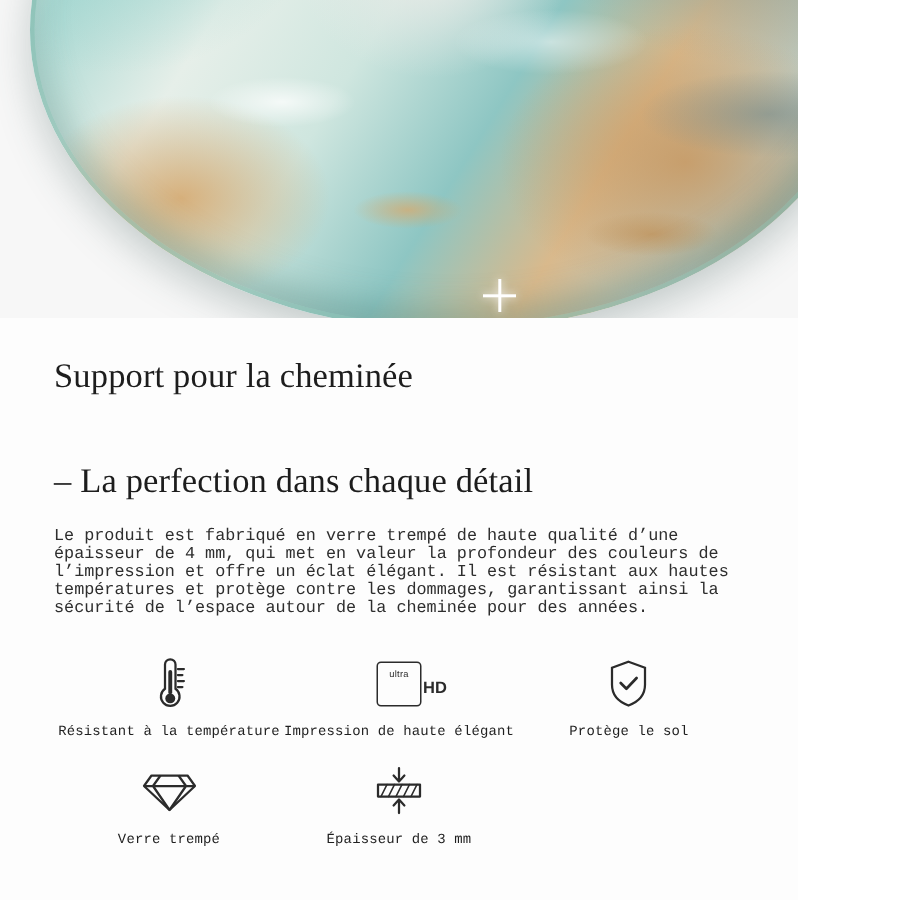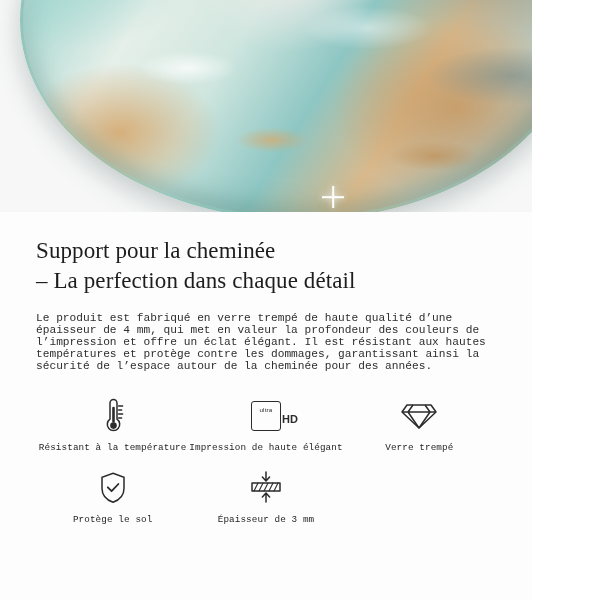--- a/index.html
+++ b/index.html
@@ -95,21 +95,21 @@
   }
   .headline {
     font-family: "Liberation Serif", serif;
     font-size: 23px;
     line-height: 30px;
     color: #1d1d1d;
     font-weight: 400;
     margin: 0 0 16px 0;
     letter-spacing: 0.1px;
   }
-  .headline .line2 { display: block; }
+  .headline .line2 { display: block; margin-top: 40px; }
 
   .body-copy {
     font-size: 11.2px;
     line-height: 12px;
     color: #2e2e2e;
     margin: 0;
     max-width: 520px;
     font-family: Liberation Mono, monospace;
   }
 
@@ -194,36 +194,36 @@
           <div class="ultrahd-box">
             <span class="u1">ultra</span>
             <span class="u2">HD</span>
           </div>
         </div>
         <div class="feature-label">Impression de haute élégant</div>
       </div>
 
       <div class="feature">
         <div class="feature-icon">
+          <svg width="34" height="38" viewBox="0 0 34 38" fill="none" stroke="#2b2b2b" stroke-width="1.5">
+            <path d="M17 4.2l11 4v11.3c0 7.1-5 11.6-11 13.8-6-2.2-11-6.7-11-13.8V8.2l11-4z"></path>
+            <path d="M11.8 18.3l3.8 3.9 6.8-7.2" stroke-width="1.8" stroke-linecap="round" stroke-linejoin="round"></path>
+          </svg>
+        </div>
+        <div class="feature-label">Protège le sol</div>
+      </div>
+
+      <div class="feature">
+        <div class="feature-icon">
           <svg width="38" height="32" viewBox="0 0 38 32" fill="none" stroke="#2b2b2b" stroke-width="1.5" stroke-linejoin="round">
             <path d="M7 5h24l5 7-17 16L2 12l5-7z"></path>
             <path d="M2 12h34M13 5l-5 7 11 16M25 5l5 7-11 16"></path>
           </svg>
         </div>
         <div class="feature-label">Verre trempé</div>
-      </div>
-
-      <div class="feature">
-        <div class="feature-icon">
-          <svg width="34" height="38" viewBox="0 0 34 38" fill="none" stroke="#2b2b2b" stroke-width="1.5">
-            <path d="M17 4.2l11 4v11.3c0 7.1-5 11.6-11 13.8-6-2.2-11-6.7-11-13.8V8.2l11-4z"></path>
-            <path d="M11.8 18.3l3.8 3.9 6.8-7.2" stroke-width="1.8" stroke-linecap="round" stroke-linejoin="round"></path>
-          </svg>
-        </div>
-        <div class="feature-label">Protège le sol</div>
       </div>
 
 
       <div class="feature">
         <div class="feature-icon">
           <svg width="40" height="36" viewBox="0 0 40 36" fill="none" stroke="#2b2b2b" stroke-width="1.5" stroke-linecap="round" stroke-linejoin="round">
             <path d="M20 2v8M16.4 7l3.6 4 3.6-4"></path>
             <rect x="6" y="13" width="28" height="8"></rect>
             <path d="M8 21l4-8M13 21l4-8M18 21l4-8M23 21l4-8M28 21l4-8" stroke-width="1.1"></path>
             <path d="M20 32v-8M16.4 27l3.6-4 3.6 4"></path>

